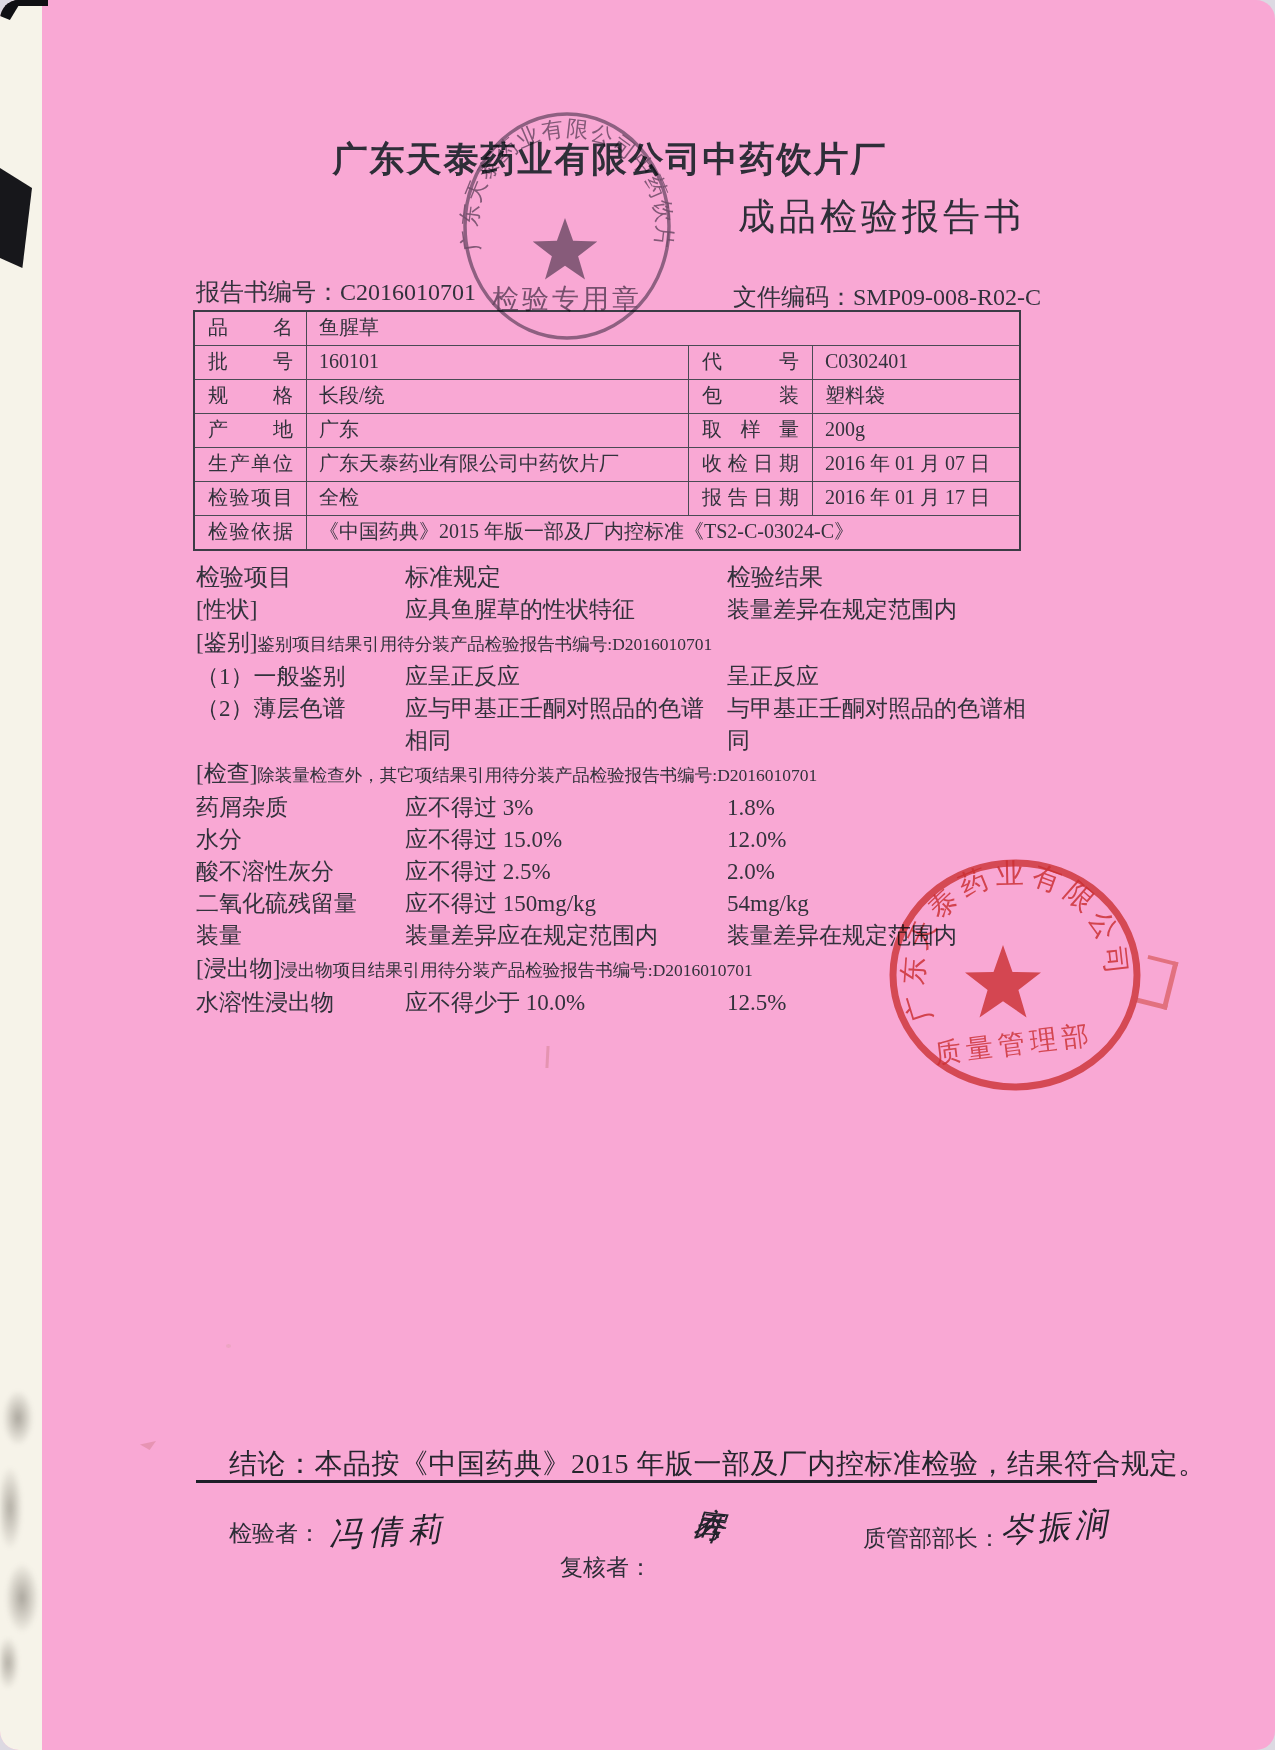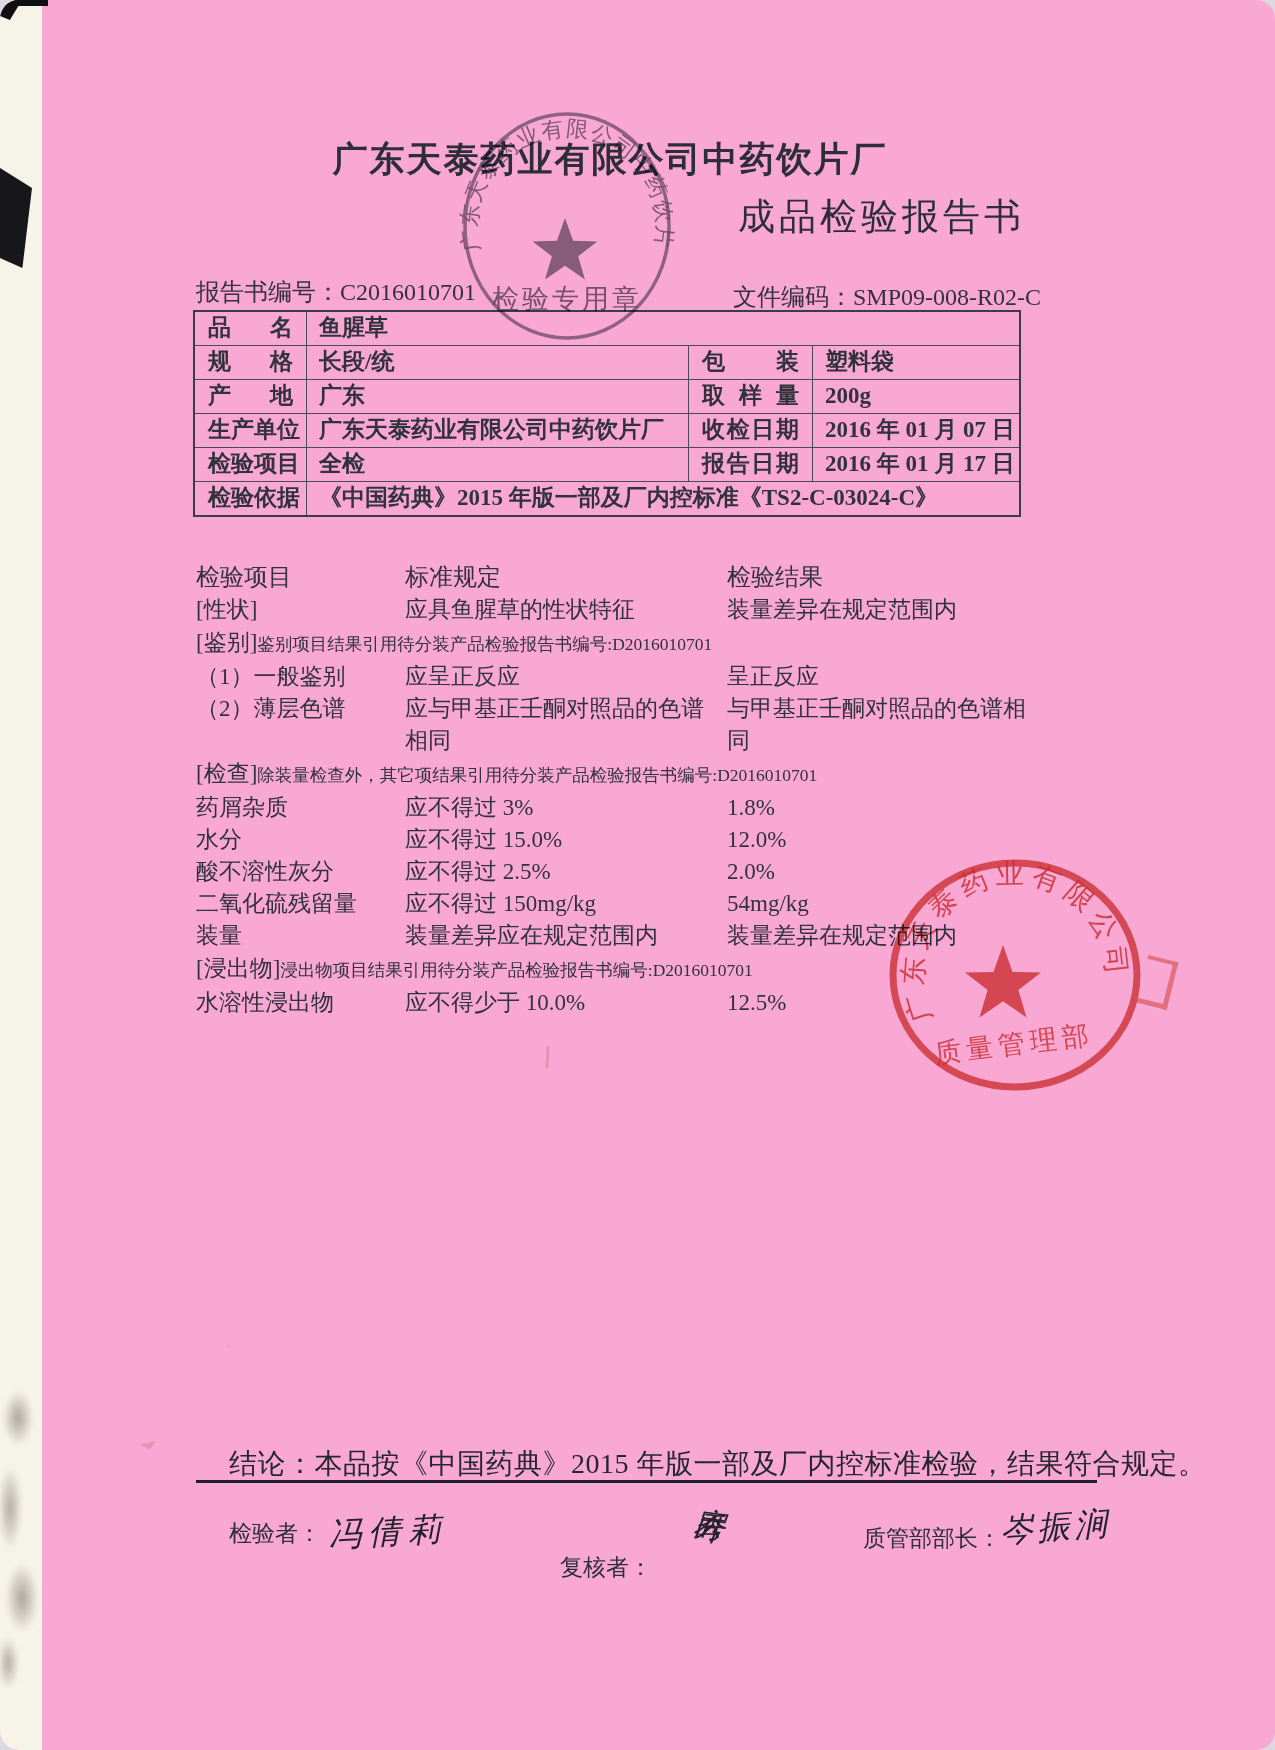--- a/index.html
+++ b/index.html
@@ -27,21 +27,21 @@
              border-right:5px solid #d0453a;border-bottom:5px solid #d0453a;border-top:4px solid #d0453a;}
   
   .title1{position:absolute;left:195px;top:136px;width:830px;text-align:center;
           font-size:35px;font-weight:600;letter-spacing:2px;color:#2e2e38;}
   .title2{position:absolute;left:195px;top:192px;width:830px;text-align:right;
           font-size:37px;font-weight:400;letter-spacing:4px;color:#2e2e38;}
   .meta-report{position:absolute;left:196px;top:276px;font-size:24px;}
   .meta-file{position:absolute;left:733px;top:281px;font-size:24px;}
   
   .info-table{position:absolute;left:193px;top:310px;width:828px;border:2px solid #3c3c46;box-sizing:border-box;}
-  .it-row{display:flex;height:33px;border-top:1px solid #4a4a54;font-size:23px;font-weight:bold;}
+  .it-row{display:flex;height:33px;border-top:1px solid #4a4a54;font-size:20px;}
   .it-row:first-child{border-top:none;}
   .cell{box-sizing:border-box;height:100%;line-height:31px;white-space:nowrap;overflow:hidden;}
   .cell.lab{width:112px;padding:0 13px;border-right:1px solid #4a4a54;
             text-align:justify;text-align-last:justify;}
   .cell.l2{width:124px;}
   .cell.v1{width:382px;padding-left:12px;border-right:1px solid #4a4a54;}
   .cell.v2{flex:1;padding-left:12px;}
   .cell.full{flex:1;padding-left:12px;}
   
   .inspection{position:absolute;left:196px;top:560px;width:842px;}
@@ -91,20 +91,26 @@
   <div class="meta-file">
     <span>文件编码：</span><span>SMP09-008-R02-C</span>
   </div>
 
   <div class="info-table">
       <div class="it-row">
         <div class="cell lab">品名</div>
         <div class="cell full">鱼腥草</div>
       </div>
       <div class="it-row">
+        <div class="cell lab">批号</div>
+        <div class="cell v1">160101</div>
+        <div class="cell lab l2">代号</div>
+        <div class="cell v2">C0302401</div>
+      </div>
+      <div class="it-row">
         <div class="cell lab">规格</div>
         <div class="cell v1">长段/统</div>
         <div class="cell lab l2">包装</div>
         <div class="cell v2">塑料袋</div>
       </div>
       <div class="it-row">
         <div class="cell lab">产地</div>
         <div class="cell v1">广东</div>
         <div class="cell lab l2">取样量</div>
         <div class="cell v2">200g</div>

